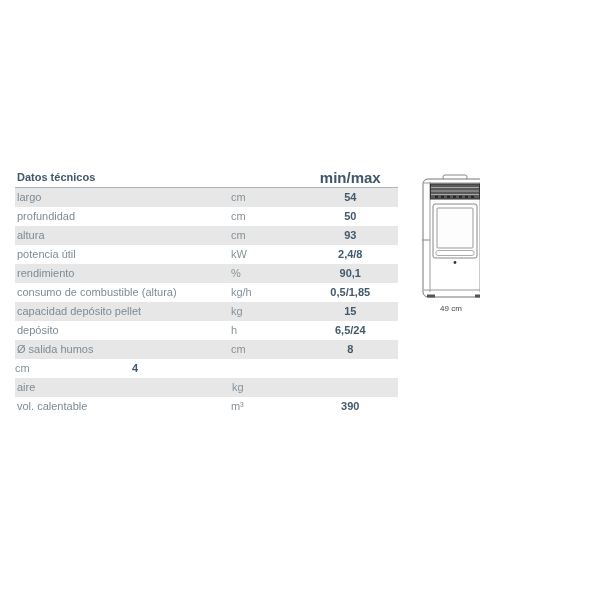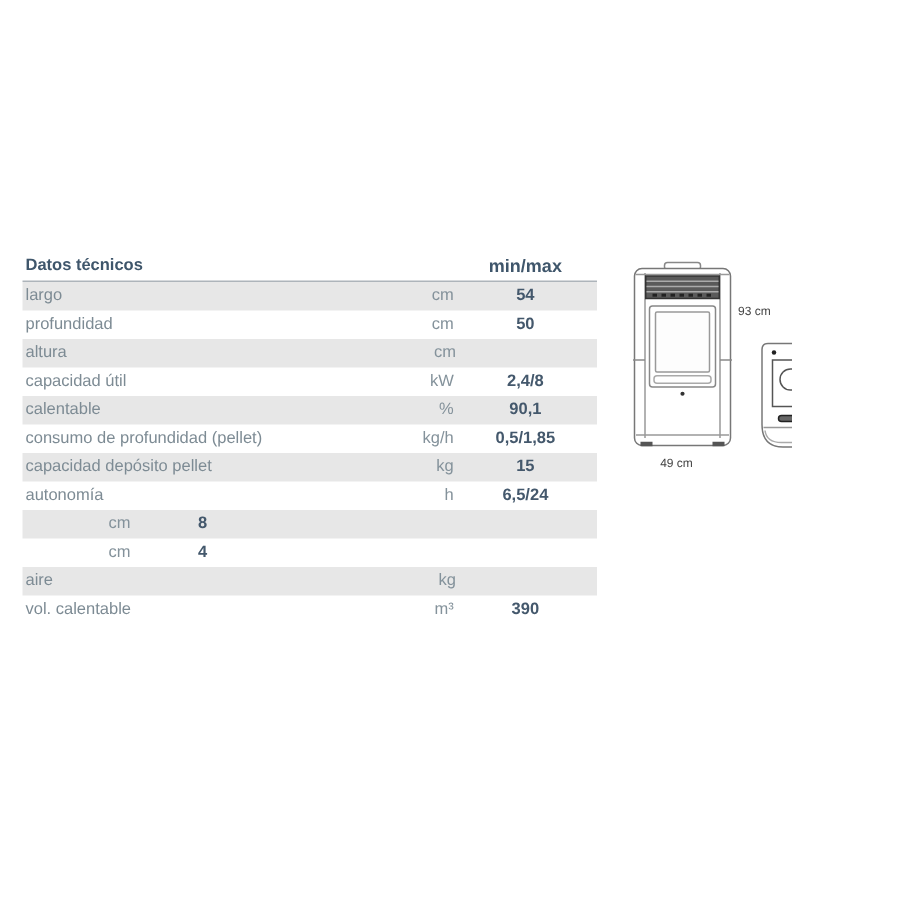--- a/index.html
+++ b/index.html
@@ -1,27 +1,27 @@
 <!DOCTYPE html>
 <html><head>
 <meta charset="utf-8">
 <style>
   html,body{margin:0;padding:0;}
   body{width:600px;height:600px;background:#ffffff;font-family:"Liberation Sans",sans-serif;}
-  .page{position:relative;width:480px;height:600px;background:#fff;overflow:hidden;padding-left:48px;}
+  .page{position:relative;width:480px;height:600px;background:#fff;overflow:hidden;}
 
   .spec-table{position:absolute;left:15px;top:167px;width:383px;}
   .thead{display:flex;height:20px;align-items:center;border-bottom:1px solid #adb4ba;}
   .row{display:flex;height:19px;align-items:center;font-size:11px;line-height:19px;}
   .row.alt{background:#e7e7e7;}
   .c1{width:215px;padding-left:2px;color:#7d8b94;white-space:nowrap;overflow:hidden;}
-  .c2{width:72px;text-align:right;color:#84929b;}
+  .c2{width:72px;text-align:left;color:#84929b;}
   .c3{width:96px;text-align:center;font-weight:bold;color:#44586c;}
   .thead .c1{font-weight:bold;color:#3f566b;font-size:11px;}
-  .thead .c3{font-weight:bold;color:#3f566b;font-size:12px;}
+  .thead .c3{font-weight:bold;color:#3f566b;font-size:15px;}
 
   .diagram{position:absolute;left:405px;top:165px;width:195px;height:160px;}
   .dim-label{font-size:8px;fill:#444;font-family:"Liberation Sans",sans-serif;}
 </style>
 </head>
 <body>
 
 <div class="page">
 
   <div class="spec-table">
@@ -37,47 +37,49 @@
       <div class="c3">54</div>
     </div>
     <div class="row">
       <div class="c1">profundidad</div>
       <div class="c2">cm</div>
       <div class="c3">50</div>
     </div>
     <div class="row alt">
       <div class="c1">altura</div>
       <div class="c2">cm</div>
+      <div class="c3">93</div>
     </div>
     <div class="row">
-      <div class="c1">capacidad útil</div>
+      <div class="c1">potencia útil</div>
       <div class="c2">kW</div>
       <div class="c3">2,4/8</div>
     </div>
     <div class="row alt">
-      <div class="c1">calentable</div>
+      <div class="c1">rendimiento</div>
       <div class="c2">%</div>
       <div class="c3">90,1</div>
     </div>
     <div class="row">
-      <div class="c1">consumo de profundidad (pellet)</div>
+      <div class="c1">consumo de combustible (altura)</div>
       <div class="c2">kg/h</div>
       <div class="c3">0,5/1,85</div>
     </div>
     <div class="row alt">
       <div class="c1">capacidad depósito pellet</div>
       <div class="c2">kg</div>
       <div class="c3">15</div>
     </div>
     <div class="row">
-      <div class="c1">autonomía</div>
+      <div class="c1">depósito</div>
       <div class="c2">h</div>
       <div class="c3">6,5/24</div>
     </div>
     <div class="row alt">
+      <div class="c1">Ø salida humos</div>
       <div class="c2">cm</div>
       <div class="c3">8</div>
     </div>
     <div class="row">
       <div class="c2">cm</div>
       <div class="c3">4</div>
     </div>
     <div class="row alt">
       <div class="c1">aire</div>
       <div class="c2">kg</div>

